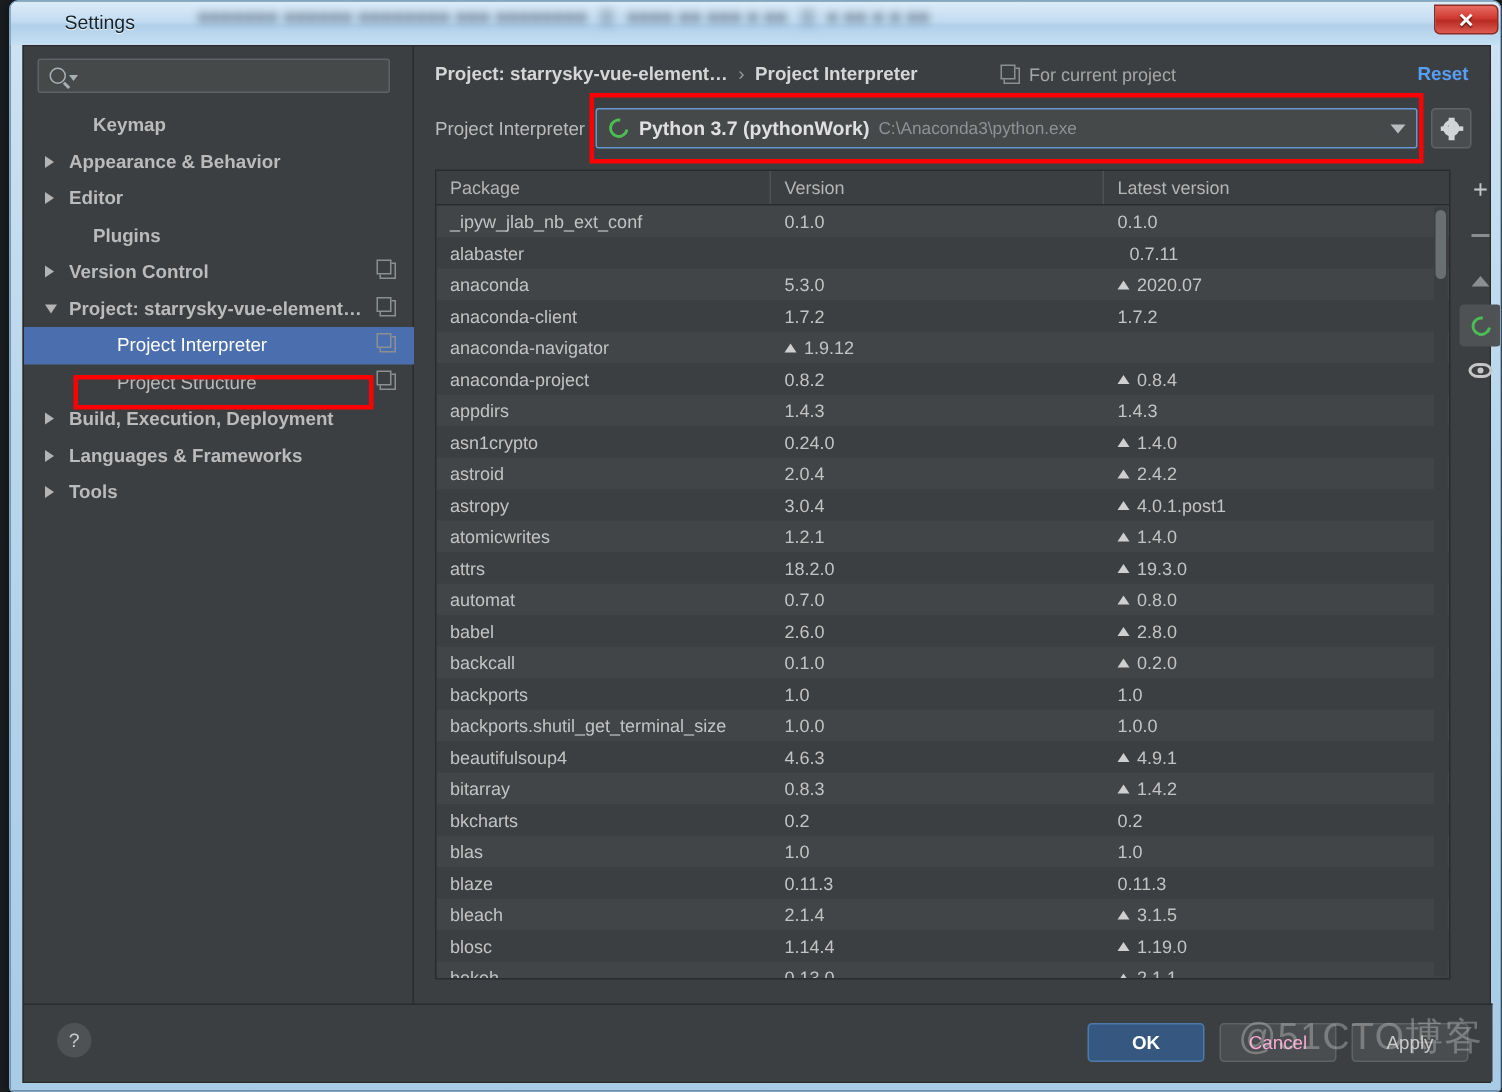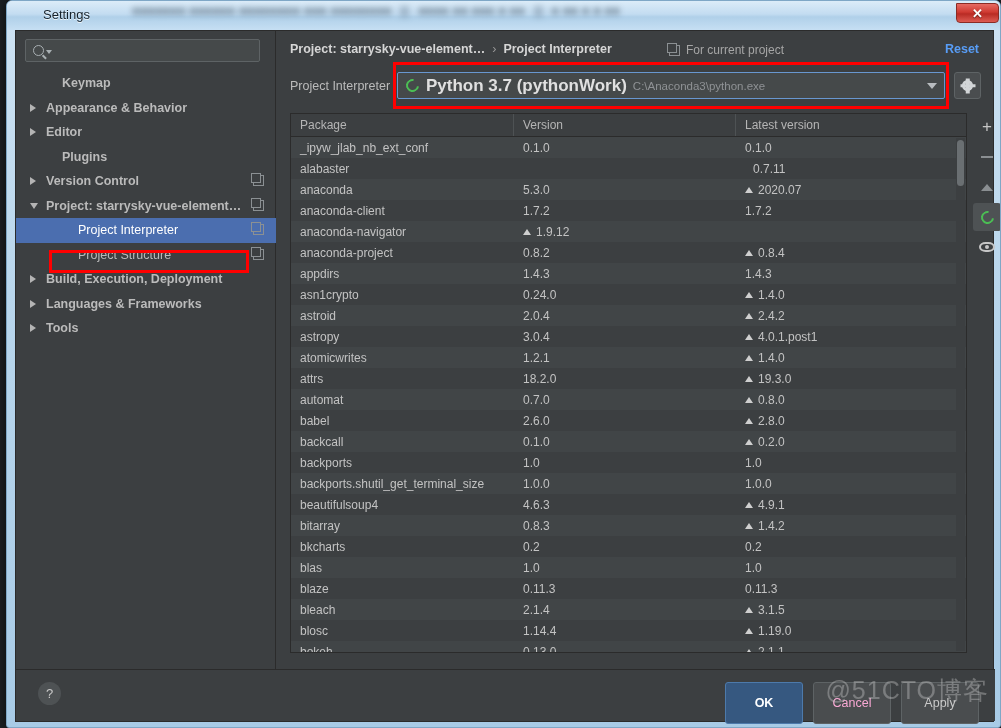--- a/index.html
+++ b/index.html
@@ -142,21 +142,21 @@
   .interp-combo {
     position: absolute; left: 121px; top: 41px; width: 548px; height: 27px;
     background: #45494a; border: 1px solid #6897d0; border-radius: 2px;
     display: flex; align-items: center;
   }
   .conda-ic {
     width: 13px; height: 13px; margin: 0 7px 0 8px;
     border: 2.5px solid #4bbd54; border-radius: 50%;
     border-right-color: transparent; transform: rotate(-35deg); flex: none;
   }
-  .interp-name { font-size: 17px; color: #e0e0e0; font-weight: bold; }
+  .interp-name { font-size: 13px; color: #e0e0e0; font-weight: bold; }
   .interp-path { font-size: 11.5px; color: #8f9295; margin-left: 6px; }
   .combo-arrow-box {
     position: absolute; right: 1px; top: 1px; bottom: 1px; width: 22px;
     display: flex; align-items: center; justify-content: center;
   }
   .combo-arrow {
     width: 0; height: 0; border-left: 5px solid transparent;
     border-right: 5px solid transparent; border-top: 6px solid #b8bcbf;
   }
   .gear-btn {
@@ -239,21 +239,21 @@
     position: absolute; left: 0; bottom: 0; width: 979px; height: 52px;
     background: #3c3f41; border-top: 1px solid #2b2b2b;
   }
   .help-btn {
     position: absolute; left: 22px; top: 12px; width: 23px; height: 23px;
     border-radius: 50%; background: #4e5254; color: #c9c9c9;
     font-size: 13px; display: flex; align-items: center; justify-content: center;
     cursor: pointer;
   }
   .btn {
-    position: absolute; top: 12px; height: 42px;
+    position: absolute; top: 12px; height: 26px;
     font-size: 12.5px; border-radius: 3px; cursor: pointer;
     display: flex; align-items: center; justify-content: center; margin-left: 20px;
   }
   .btn-ok {
     right: 192px; width: 78px; background: #365880;
     border: 1px solid #4d7aab; color: #ffffff; font-weight: bold;
   }
   .btn-cancel {
     right: 104px; width: 78px; background: #4a4d4f;
     border: 1px solid #5e6365; color: #f9a8d4;

